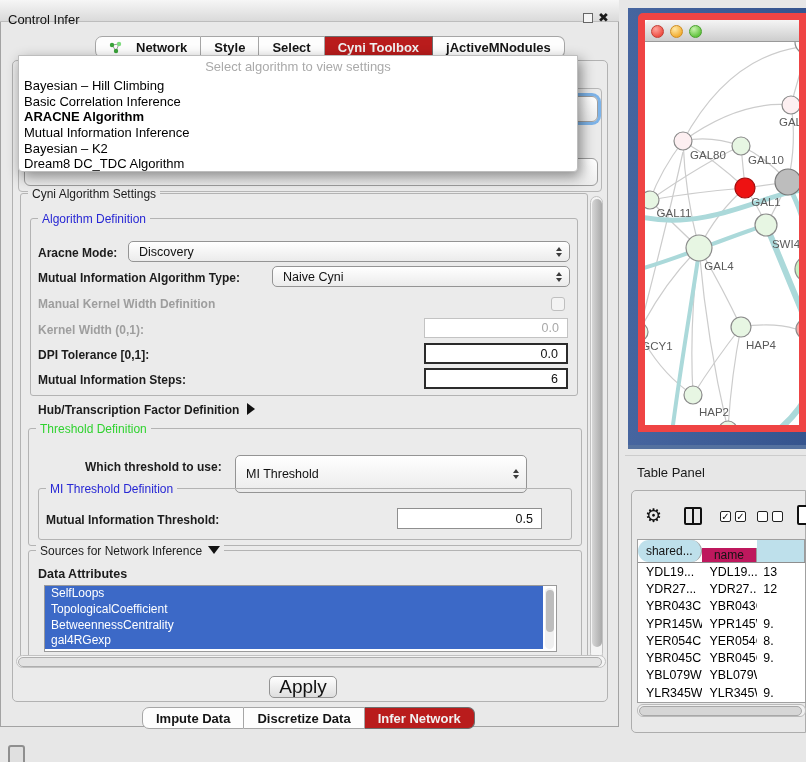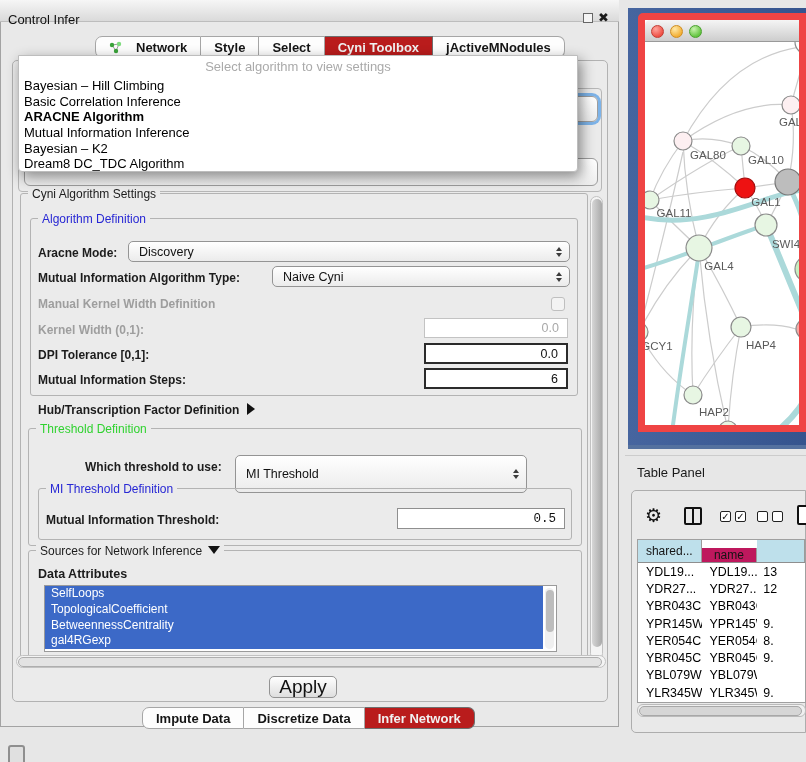--- a/index.html
+++ b/index.html
@@ -93,21 +93,21 @@
   #tp-cols:before{content:"";position:absolute;left:6px;top:0;width:2px;height:14px;background:#111;}
   .cbpair{display:flex;gap:4px;}
   #tp-checked{left:720px;top:511px;}
   #tp-unchecked{left:757px;top:511px;}
   .cb{width:11px;height:11px;border:1.5px solid #222;border-radius:2px;background:#fff;font-size:10px;line-height:10px;text-align:center;color:#111;box-sizing:border-box;font-weight:bold;}
   #tp-page{left:797px;top:505px;width:16px;height:20px;border:2px solid #111;border-radius:2px;background:#fff;box-sizing:border-box;}
 
   #tp-table{left:637px;top:539px;width:169px;height:164px;background:#fff;border:1px solid #a0a0a0;box-sizing:border-box;overflow:hidden;}
   #tp-header{display:flex;height:22px;border-bottom:1px solid #8e8e8e;}
   .th{font-size:12px;color:#141414;display:flex;align-items:center;justify-content:center;border-right:1px solid #9b9b9b;box-sizing:border-box;}
-  .th.c1{width:80px;background:#bee0eb;}
+  .th.c1{width:80px;background:#bee0eb;border-radius:11px;}
   .th.c2{width:70px;background:#be185d;margin-top:8px;}
   .th.c3{width:60px;background:#bee0eb;}
   #tp-rows{height:141px;overflow:hidden;}
   .tr{display:flex;height:17.3px;align-items:center;font-size:12.4px;color:#000;}
   .td{overflow:hidden;white-space:nowrap;box-sizing:border-box;}
   .td.c1{width:80px;padding-left:8px;}
   .td.c2{width:70px;padding-left:8px;}
   .td.c3{width:60px;padding-left:6px;}
   #tp-hscroll{left:637px;top:704px;width:169px;height:13px;background:#f0f0f0;border:1px solid #bbbbbb;border-radius:6px;box-sizing:border-box;}
   #tp-hthumb{left:639px;top:705.5px;width:163px;height:10px;background:#d6d6d6;border:1px solid #a8a8a8;border-radius:5px;box-sizing:border-box;}
@@ -215,21 +215,21 @@
     <span>MI Threshold</span>
     <span class="arrows">
         <span class="arr-up"></span>
         <span class="arr-dn"></span>
       </span>
   </div>
 
   <div class="gbox" style="left:38px;top:488px;width:534px;height:52px;"></div>
   <span class="gleg leg-blue" style="left:46px;top:482px;">MI Threshold Definition</span>
   <span class="lbl" style="left:46px;top:513px;">Mutual Information Threshold:</span>
-  <div class="field" style="left:397px;top:508px;width:168px;height:21px;font-family:Liberation Mono, monospace;">0.5</div>
+  <div class="field" style="left:397px;top:508px;width:145px;height:21px;">0.5</div>
 
   <div class="gbox" style="left:28px;top:550px;width:554px;height:112px;"></div>
   <span class="gleg" style="left:36px;top:544px;"><span>Sources for Network Inference</span><span class="tri-down"></span></span>
   <span class="lbl" style="left:38px;top:567px;font-size:12.5px;">Data Attributes</span>
 
   <div id="attr-list" class="abs">
     <div id="attr-items">
         <div class="attr-item">SelfLoops</div>
         <div class="attr-item">TopologicalCoefficient</div>
         <div class="attr-item">BetweennessCentrality</div>

